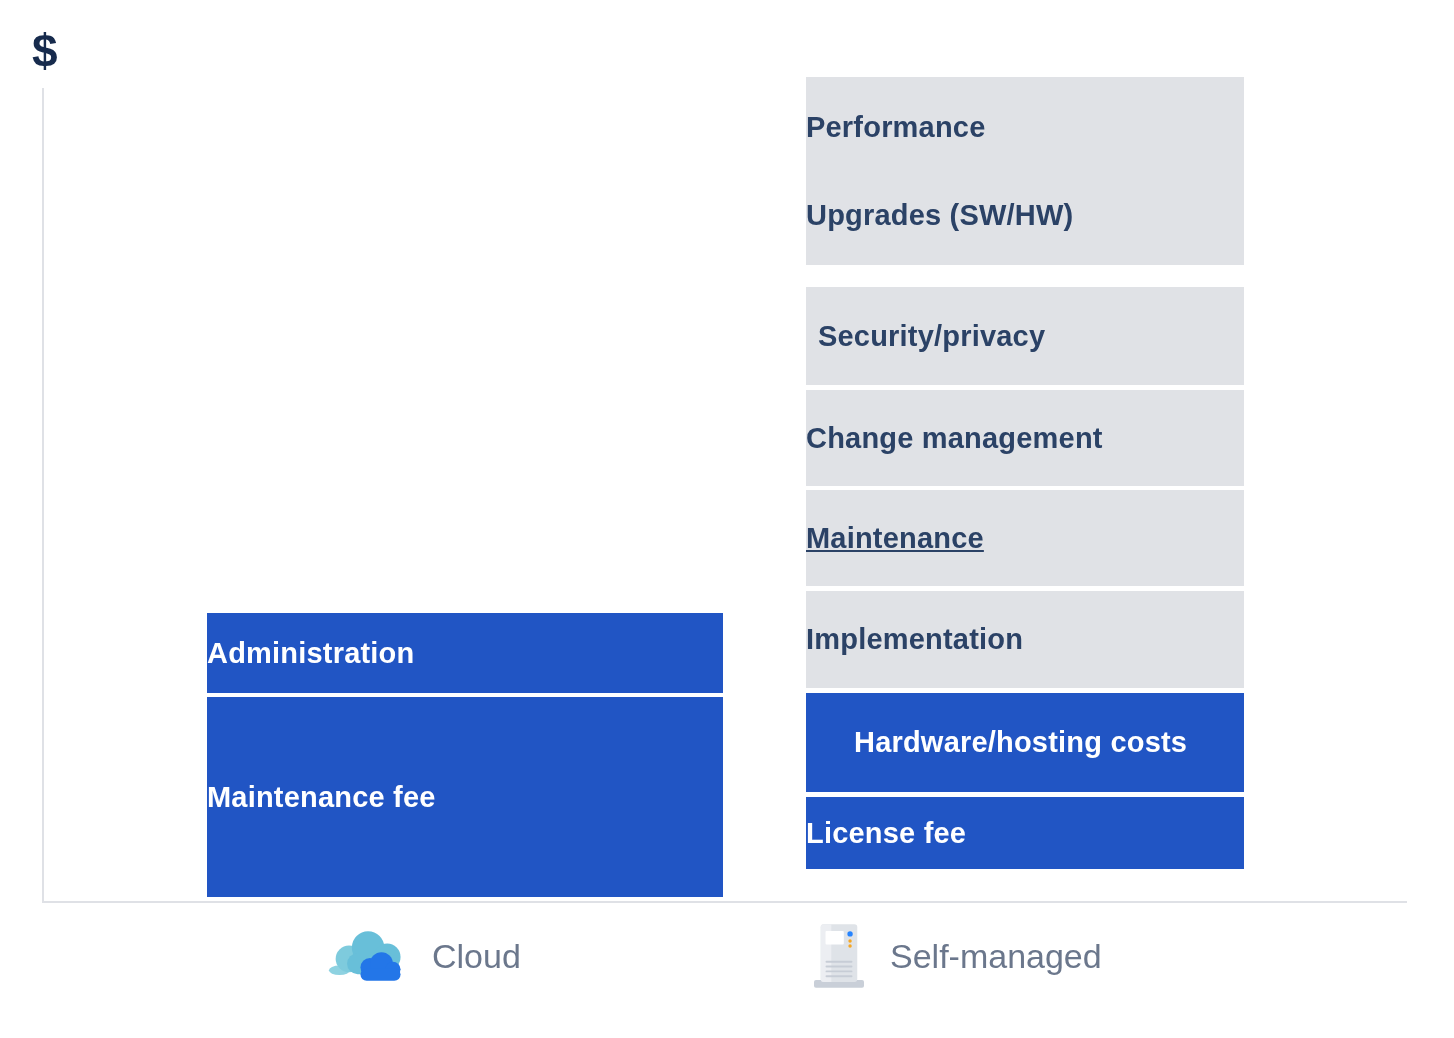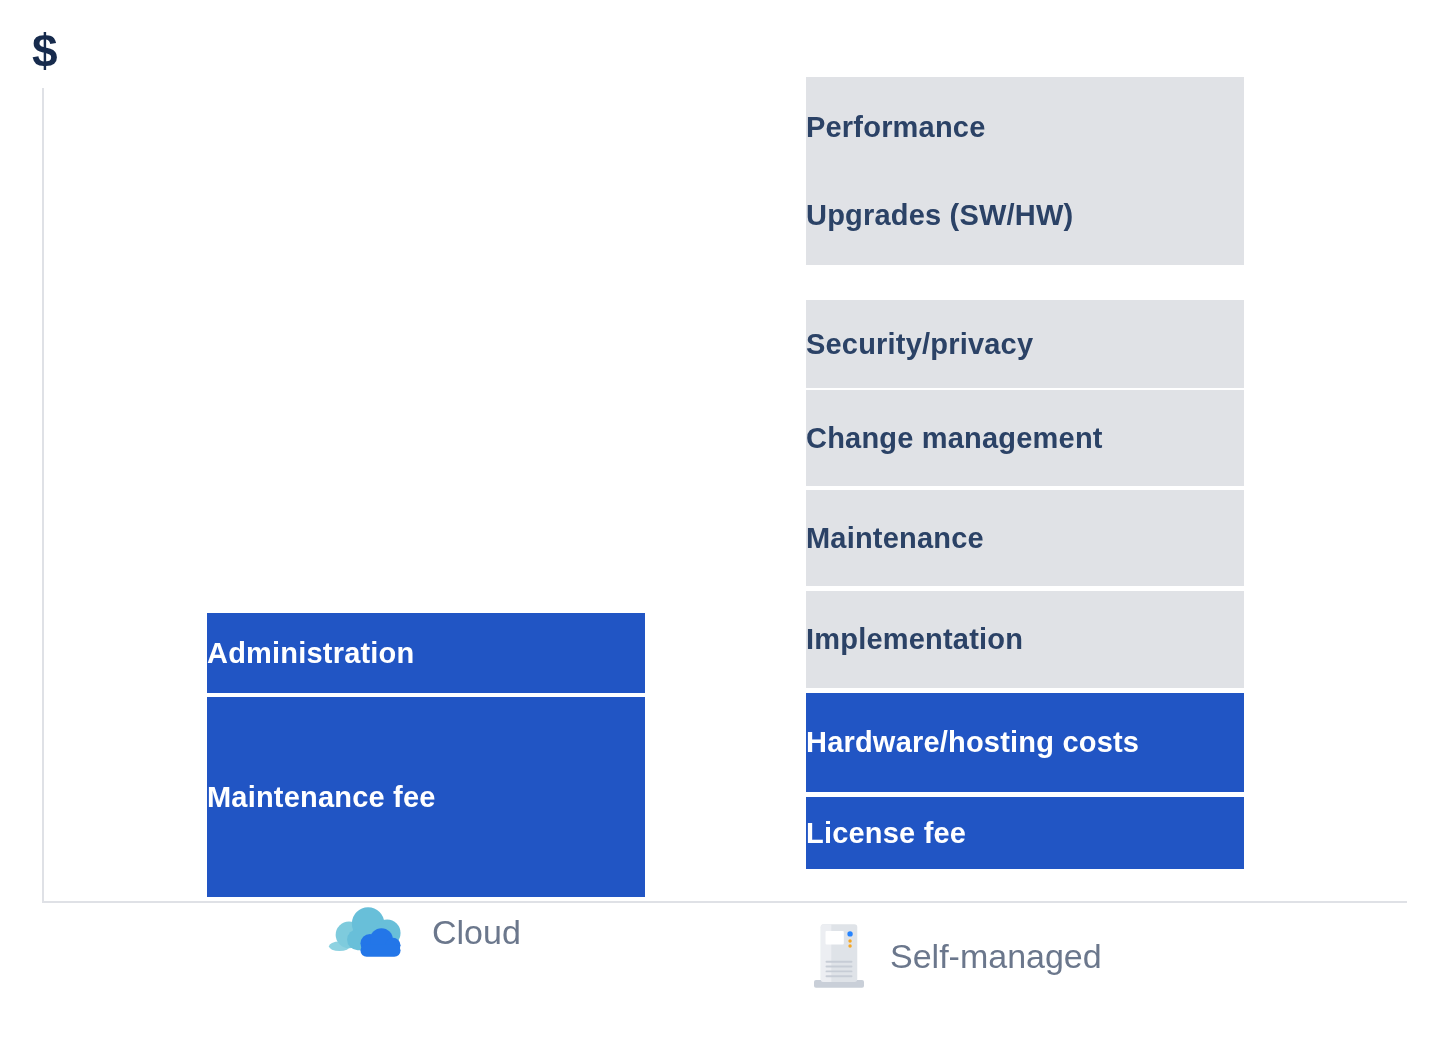--- a/index.html
+++ b/index.html
@@ -39,21 +39,21 @@
     width: 1365px;
     height: 2px;
     background: #DFE1E6;
   }
   .bar {
     position: absolute;
   }
   .bar-cloud {
     left: 207px;
     top: 613px;
-    width: 438px;
+    width: 516px;
     height: 284px;
   }
   .bar-self {
     left: 806px;
     top: 77px;
     width: 438px;
     height: 820px;
   }
   .seg {
     position: absolute;
@@ -73,21 +73,21 @@
   }
   .seg.muted {
     background: #E0E2E6;
     color: #2B4266;
   }
   .legend-item {
     position: absolute;
     display: flex;
     align-items: center;
   }
-  .legend-cloud { left: 328px; top: 898px; height: 68px; }
+  .legend-cloud { left: 328px; top: 922px; height: 68px; }
   .legend-self  { left: 814px; top: 920px; height: 72px; }
   .legend-label {
     font-size: 34px;
     color: #6B778C;
     font-weight: 400;
     white-space: nowrap;
   }
   .legend-cloud .legend-label { margin-left: 20px; }
   .legend-self  .legend-label { margin-left: 26px; }
   .icon-wrap {
@@ -114,33 +114,33 @@
     </div>
   </div>
 
   <div class="bar bar-self">
     <div class="seg muted" style="top:0px;height:100px;">
       <span>Performance</span>
     </div>
     <div class="seg muted" style="top:89px;height:99px;">
       <span>Upgrades (SW/HW)</span>
     </div>
-    <div class="seg muted" style="top:223px;height:88px;">
+    <div class="seg muted" style="top:210px;height:98px;padding-left:12px;">
       <span>Security/privacy</span>
     </div>
     <div class="seg muted" style="top:313px;height:96px;">
       <span>Change management</span>
     </div>
-    <div class="seg muted" style="top:413px;height:96px;">
+    <div class="seg muted" style="top:413px;height:96px;text-decoration:underline;">
       <span>Maintenance</span>
     </div>
     <div class="seg muted" style="top:514px;height:97px;">
       <span>Implementation</span>
     </div>
-    <div class="seg highlight" style="top:616px;height:99px;">
+    <div class="seg highlight" style="top:616px;height:99px;padding-left:48px;">
       <span>Hardware/hosting costs</span>
     </div>
     <div class="seg highlight" style="top:720px;height:72px;">
       <span>License fee</span>
     </div>
   </div>
 
   <div class="legend-item legend-cloud">
     <span class="icon-wrap">
       <svg width="84" height="62" viewBox="0 0 88 62" aria-hidden="true">

